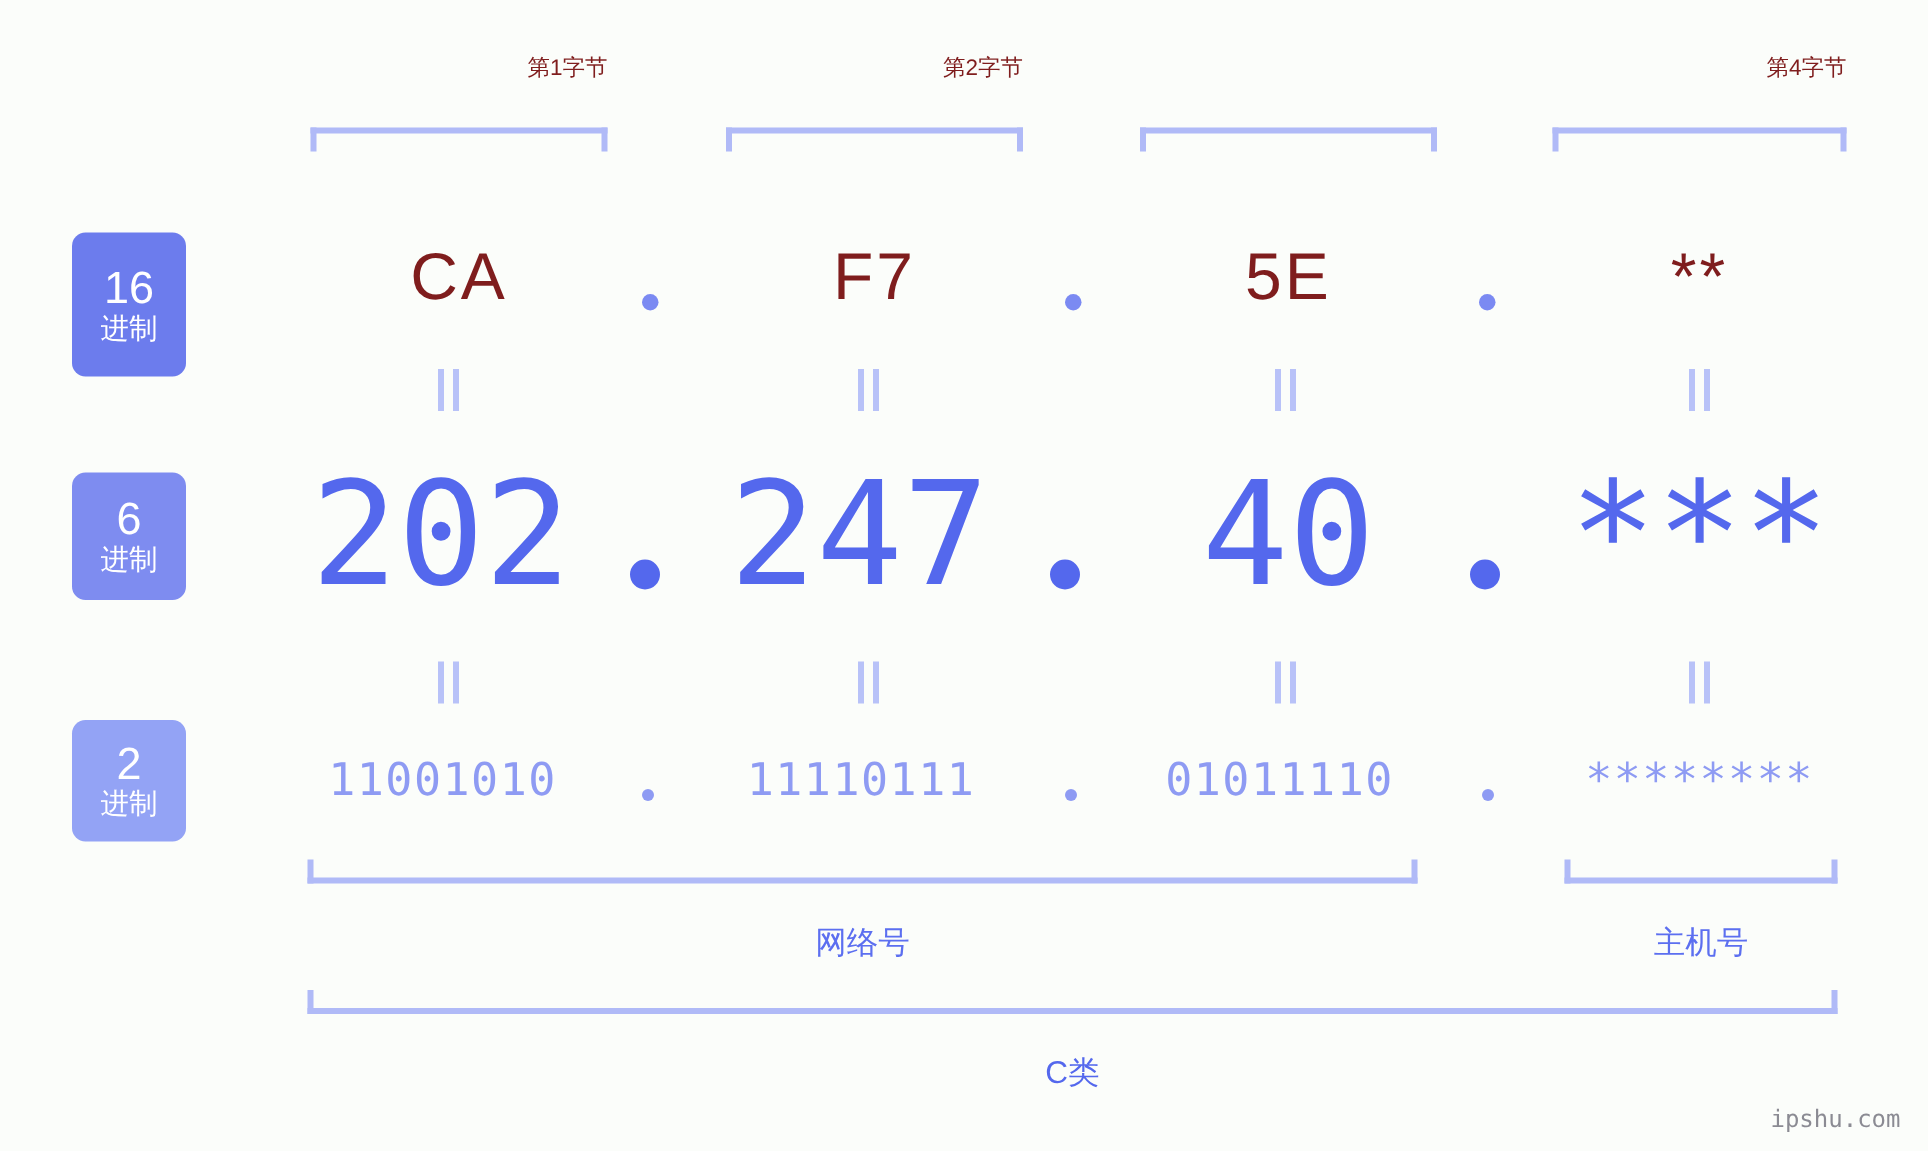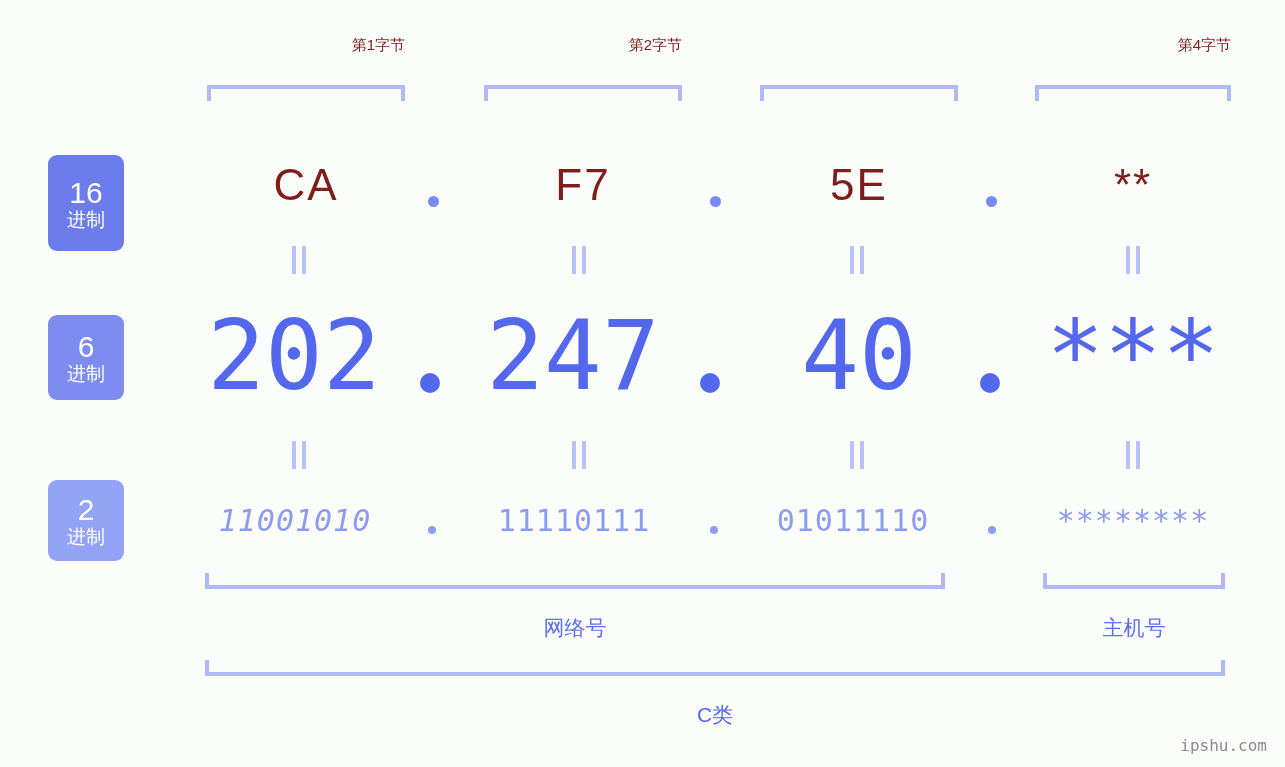--- a/index.html
+++ b/index.html
@@ -245,21 +245,21 @@
       <i></i>
       <i></i>
     </div>
 
   <div class="badge" style="left:48px; top:480px; height:81px; background:#93a3f5;">
     <span class="num">2</span>
     <span class="unit">进制</span>
   </div>
 
   <div class="row-bin">
-    <div class="cell" style="left:205px; top:503px; width:180px;font-style:italic;">11001010</div>
+    <div class="cell" style="left:205px; top:503px; width:180px;">11001010</div>
     <div class="dot bin" style="left:428px; top:526px;"></div>
 
     <div class="cell" style="left:484px; top:503px; width:180px;">11110111</div>
     <div class="dot bin" style="left:710px; top:526px;"></div>
 
     <div class="cell" style="left:763px; top:503px; width:180px;">01011110</div>
     <div class="dot bin" style="left:988px; top:526px;"></div>
 
     <div class="cell" style="left:1043px; top:503px; width:180px;">********</div>
   </div>

